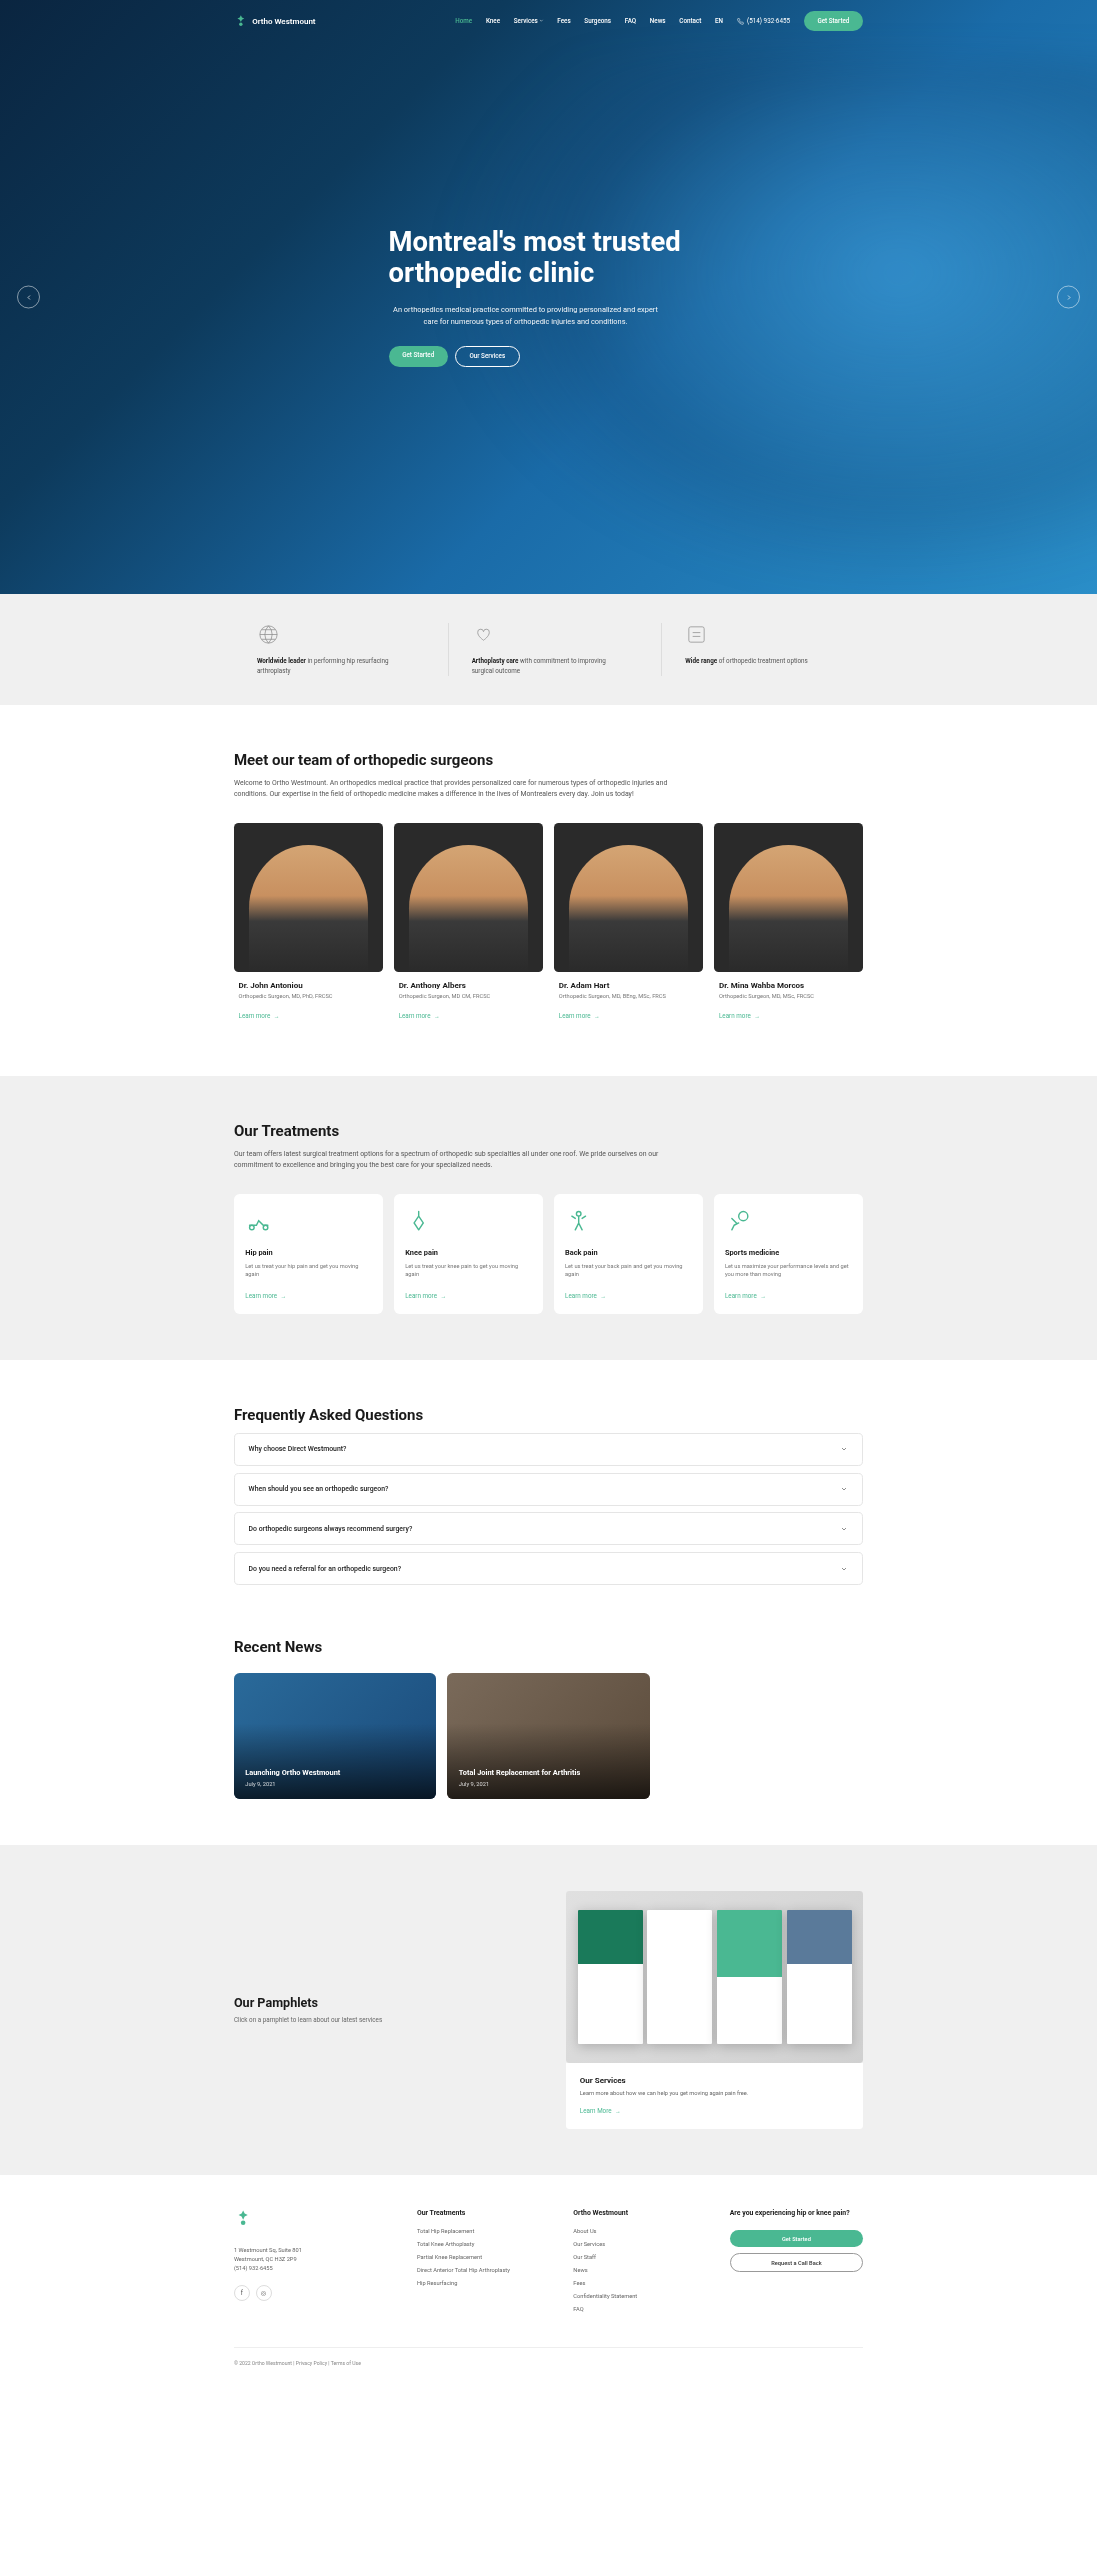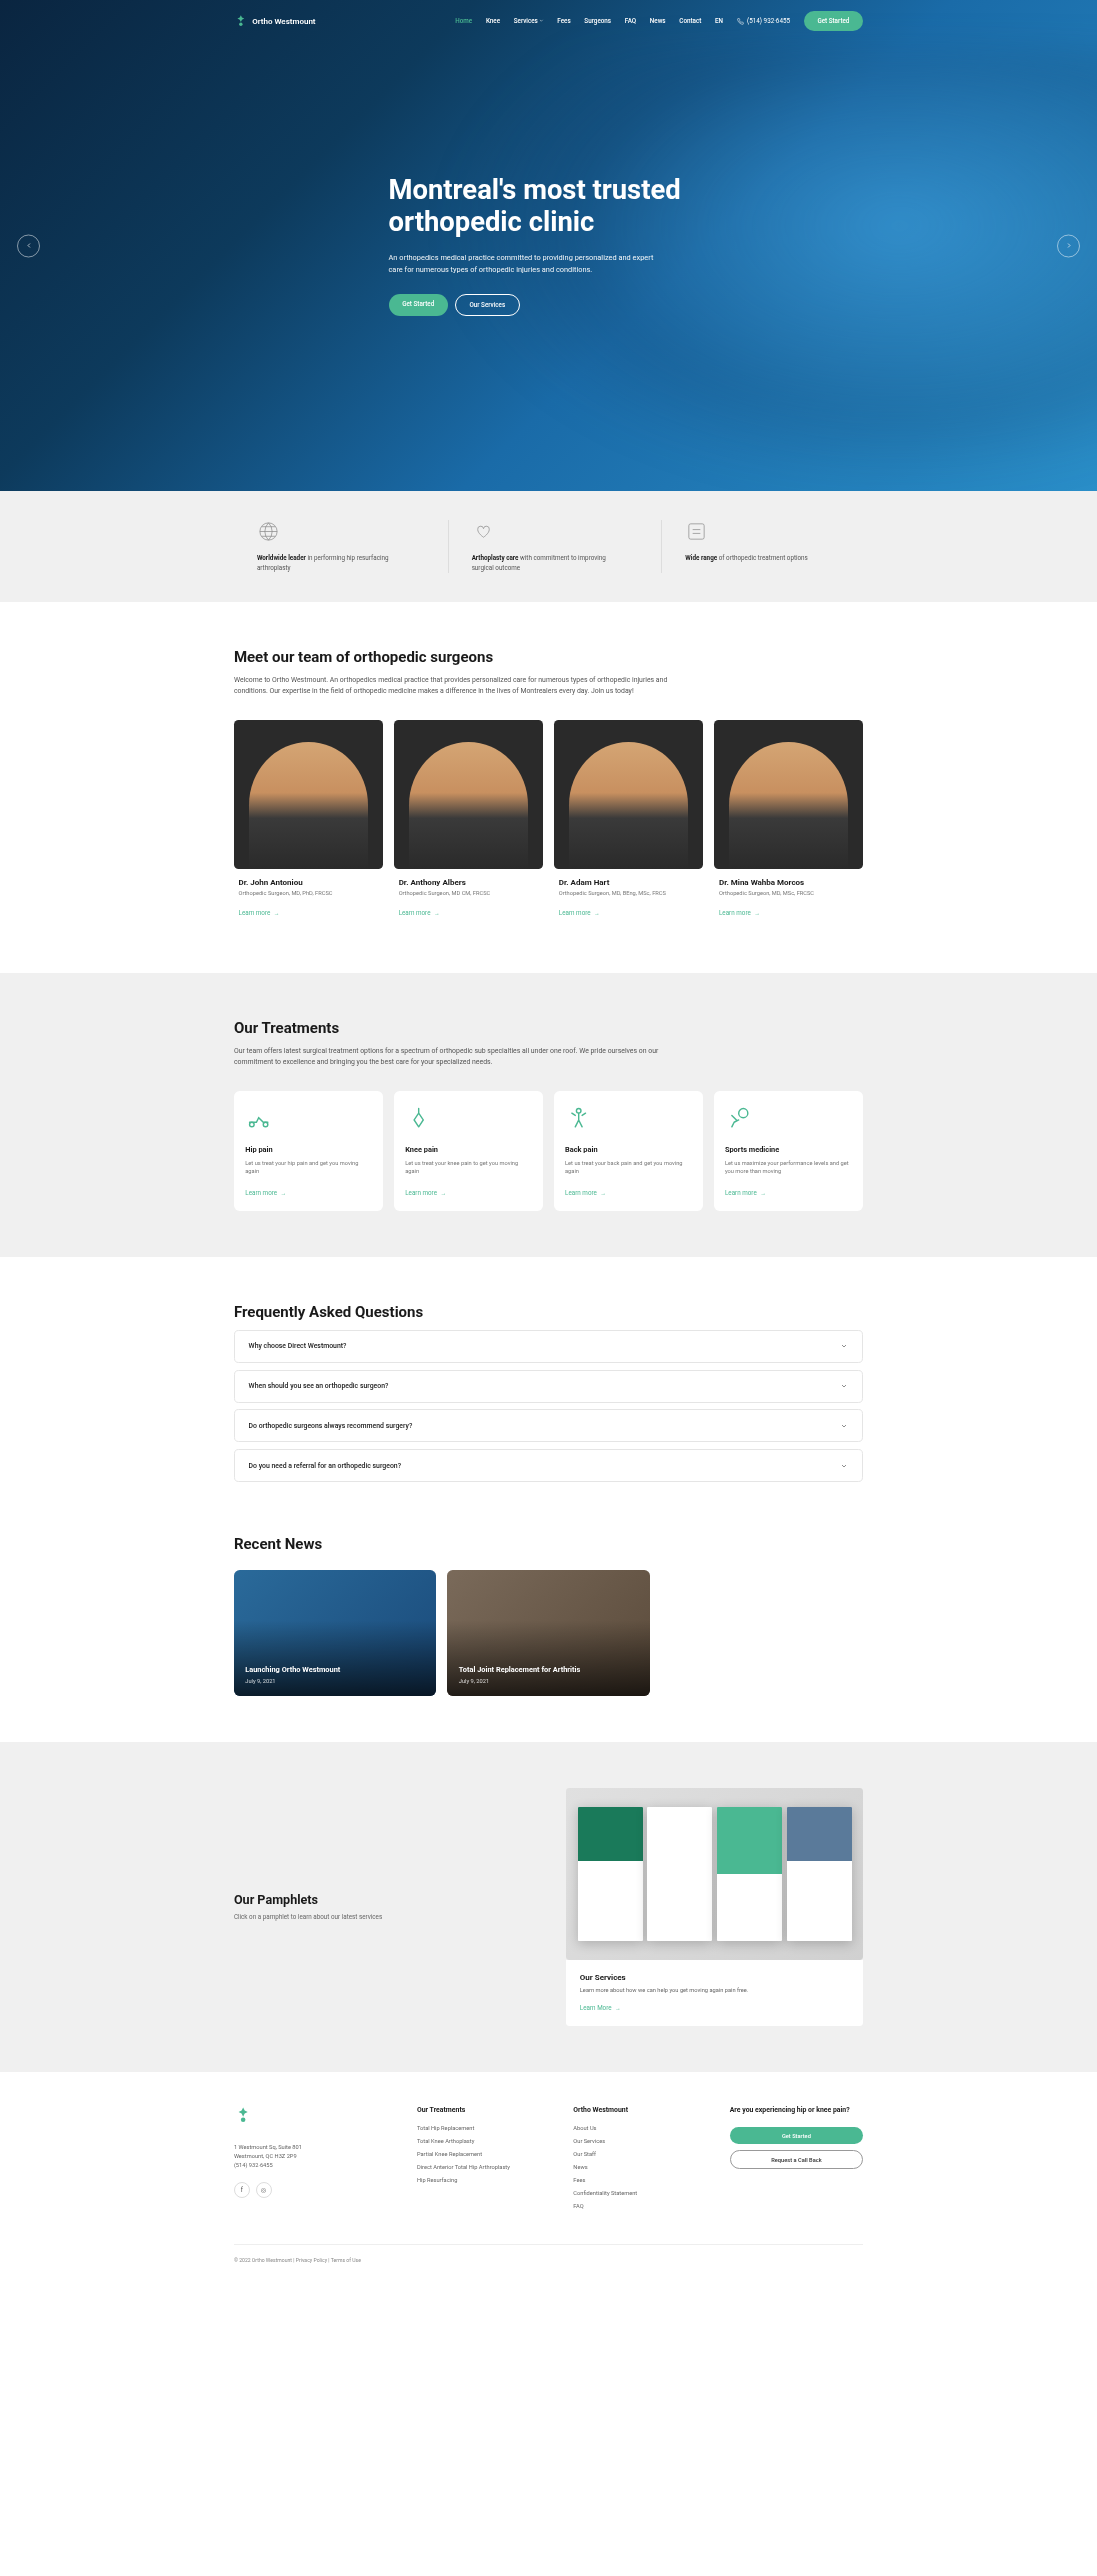--- a/index.html
+++ b/index.html
@@ -10,25 +10,25 @@
 .logo{display:flex;align-items:center;gap:4.6px;color:#fff;font-weight:600;font-size:8px;}
 .logo-icon{width:13.7px;height:13.7px;color:#4ab892;}
 nav{display:flex;align-items:center;gap:13.7px;}
 nav a{color:#fff;text-decoration:none;font-size:6.3px;font-weight:500;}
 nav a.active{color:#4ab892;}
 .dropdown-icon{display:inline-block;width:4.6px;height:4.6px;margin-left:1.1px;}
 .phone{display:flex;align-items:center;gap:3.4px;color:#fff;font-size:6.3px;}
 .btn{display:inline-block;padding:5.7px 13.7px;border-radius:571px;font-size:6.3px;font-weight:500;text-decoration:none;cursor:pointer;border:none;}
 .btn-primary{background:#4ab892;color:#fff;}
 .btn-outline{background:transparent;border:0.6px solid #fff;color:#fff;}
-.hero{position:relative;height:491px;background:linear-gradient(135deg,#0a2540 0%,#0d3a5c 30%,#1a6ba8 60%,#2a8ec8 100%);color:#fff;display:flex;align-items:center;overflow:hidden;}
+.hero{position:relative;height:594px;background:linear-gradient(135deg,#0a2540 0%,#0d3a5c 30%,#1a6ba8 60%,#2a8ec8 100%);color:#fff;display:flex;align-items:center;overflow:hidden;}
 .hero::before{content:"";position:absolute;right:-10%;top:10%;width:70%;height:90%;background:radial-gradient(ellipse at 60% 40%,rgba(80,180,240,0.4) 0%,rgba(20,60,100,0.2) 50%,transparent 70%);filter:blur(17px);}
 .hero-content{position:relative;z-index:2;max-width:320px;}
 .hero h1{font-size:27.4px;font-weight:700;line-height:1.15;margin-bottom:13.7px;}
-.hero p{font-size:7.4px;line-height:1.6;margin-bottom:18.3px;max-width:274px;opacity:0.95;}
+.hero p{font-size:7.4px;line-height:1.6;margin-bottom:18.3px;max-width:274px;opacity:0.95;text-align:center;}
 .hero-buttons{display:flex;gap:6.9px;}
 .carousel-arrow{position:absolute;top:50%;transform:translateY(-50%);width:23px;height:23px;border:0.6px solid rgba(255,255,255,0.5);border-radius:50%;display:flex;align-items:center;justify-content:center;cursor:pointer;z-index:3;color:#fff;}
 .carousel-arrow.left{left:17px;}
 .carousel-arrow.right{right:17px;}
 .features{background:#f0f0f0;padding:29px 0;}
 .features-grid{display:grid;grid-template-columns:repeat(3,1fr);gap:12px;}
 .feature{padding:0 23px;border-left:0.6px solid #ddd;}
 .feature:first-child{border-left:none;}
 .feature-icon{width:23px;height:23px;margin-bottom:9.1px;color:#888;}
 .feature p{font-size:6.3px;line-height:1.5;color:#555;}

